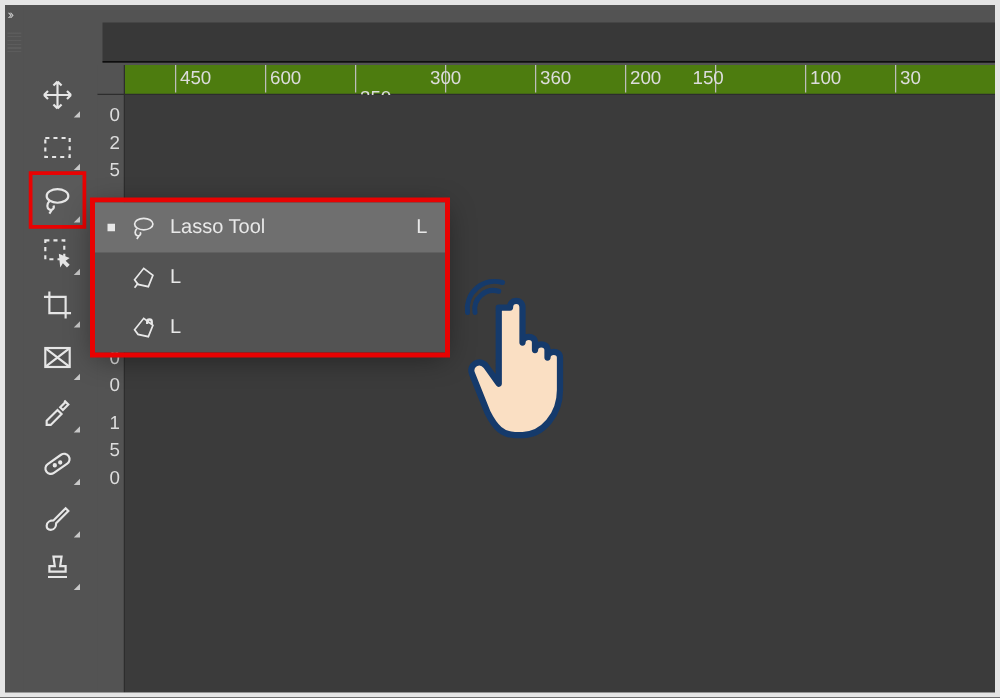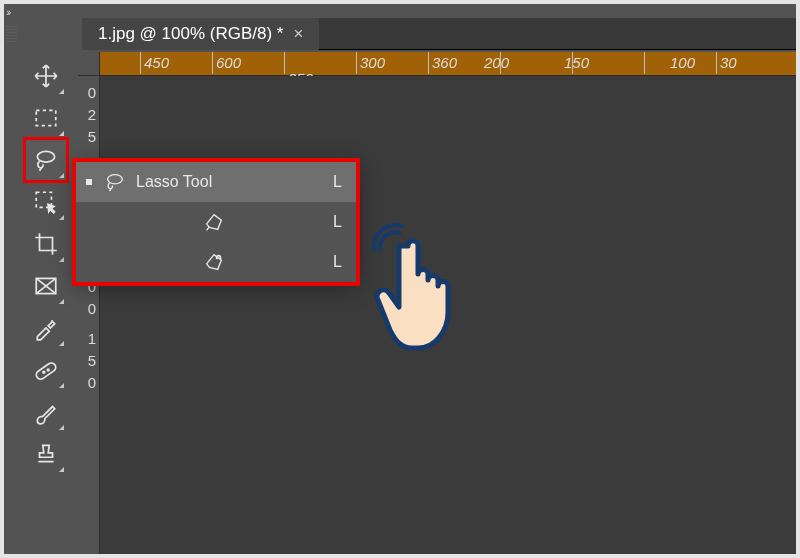--- a/index.html
+++ b/index.html
@@ -55,21 +55,21 @@
   .tab{
     background:#454545; padding:0 16px; display:flex; align-items:center; gap:10px;
     color:#fff; font-size:17px; position:relative;
   }
   .tab .close{ color:#cfcfcf; font-size:17px; cursor:pointer; }
   .tabbar-rest{ flex:1; background:#383838; border-bottom:1px solid #000; }
 
   
   .ruler-h{
     position:absolute; left:100px; right:4px; top:52px; height:24px;
-    background:#a16207; border-bottom:1px solid #2d2d2d;font-style:italic;
+    background:#4d7c0f; border-bottom:1px solid #2d2d2d;
   }
   .ruler-h .ticks{ position:absolute; inset:0; }
   .ruler-h .major{ position:absolute; top:0; width:1px; height:22px; background:#bdbdbd; }
   .ruler-h .lbl{ position:absolute; top:2px; color:#dcdcdc; font-size:15px; transform:translateX(4px);}
   .ruler-v{
     position:absolute; left:78px; top:76px; width:22px; bottom:4px;
     background:#535353; border-right:1px solid #2d2d2d;
   }
   .ruler-v .lbl{position:absolute; right:3px; color:#dcdcdc; font-size:15px; transform:translateY(-2px);}
   .ruler-corner{
@@ -82,21 +82,21 @@
   }
 
   
   .flyout{
     position:absolute; left:76px; top:162px; width:280px;
     background:#535353; box-shadow:0 4px 22px rgba(0,0,0,.45);
     outline:4px solid #e80202;
   }
   .flyout .item{
     display:flex; align-items:center; height:40px; padding:0 14px 0 10px; gap:10px;
-    color:#e8e8e8; font-size:16px; cursor:pointer; position:relative;justify-content:space-between;
+    color:#e8e8e8; font-size:16px; cursor:pointer; position:relative;
   }
   .flyout .item.active{ background:#6f6f6f; }
   .flyout .item .dot{ width:6px; height:6px; background:#e8e8e8; margin-right:2px; visibility:hidden;}
   .flyout .item.active .dot{ visibility:visible; }
   .flyout .item svg{ width:22px; height:22px; stroke:#e8e8e8; stroke-width:1.5; fill:none; flex-shrink:0;}
   .flyout .item .label{ flex:1; }
   .flyout .item .key{ color:#e8e8e8; }
 
   
   .hand-cursor{ position:absolute; left:370px; top:226px; width:110px; height:130px; pointer-events:none;}
@@ -174,46 +174,42 @@
   </div>
   <div class="tool">
     <svg viewBox="0 0 24 24">
         <path d="M9 4h6l-1 7h4v4H6v-4h4zM5 19h14"></path>
       </svg>
     <span class="tri"></span>
   </div>
 </div>
 
 <div class="tabbar">
-  <div class="tab">
-    <span>1.jpg @ 100% (RGB/8) *</span>
-    <span class="close">×</span>
-  </div>
   <div class="tabbar-rest"></div>
 </div>
 
 <div class="ruler-corner"></div>
 <div class="ruler-h">
     <div class="ticks" id="hticks">
       <div class="major" style="left: 40px;"></div>
       <div class="lbl" style="left: 40px;">450</div>
       <div class="major" style="left: 112px;"></div>
       <div class="lbl" style="left: 112px;">600</div>
       <div class="major" style="left: 184px;"></div>
       <div class="lbl" style="left: 184px; margin-top: 16px;">350</div>
       <div class="major" style="left: 256px;"></div>
-      <div class="lbl" style="left: 256px; text-align: right;">300</div>
+      <div class="lbl" style="left: 240px; text-align: right;">300</div>
       <div class="major" style="left: 328px;"></div>
       <div class="lbl" style="left: 328px;">360</div>
       <div class="major" style="left: 400px;"></div>
-      <div class="lbl" style="left: 380px;">200</div>
+      <div class="lbl" style="left: 400px;">200</div>
       <div class="major" style="left: 472px;"></div>
-      <div class="lbl" style="left: 460px;">150</div>
+      <div class="lbl" style="left: 450px;">150</div>
       <div class="major" style="left: 544px;"></div>
-      <div class="lbl" style="left: 544px; margin-left: 22px;">100</div>
+      <div class="lbl" style="left: 544px;">100</div>
       <div class="major" style="left: 616px;"></div>
       <div class="lbl" style="left: 616px;">30</div>
     </div>
   </div>
 <div class="ruler-v">
     <div class="ticks" id="vticks">
       <div class="lbl" style="top: 10px;">0</div>
       <div class="lbl" style="top: 32px;">2</div>
       <div class="lbl" style="top: 54px;">5</div>
       <div class="lbl" style="top: 96px;">5</div>

